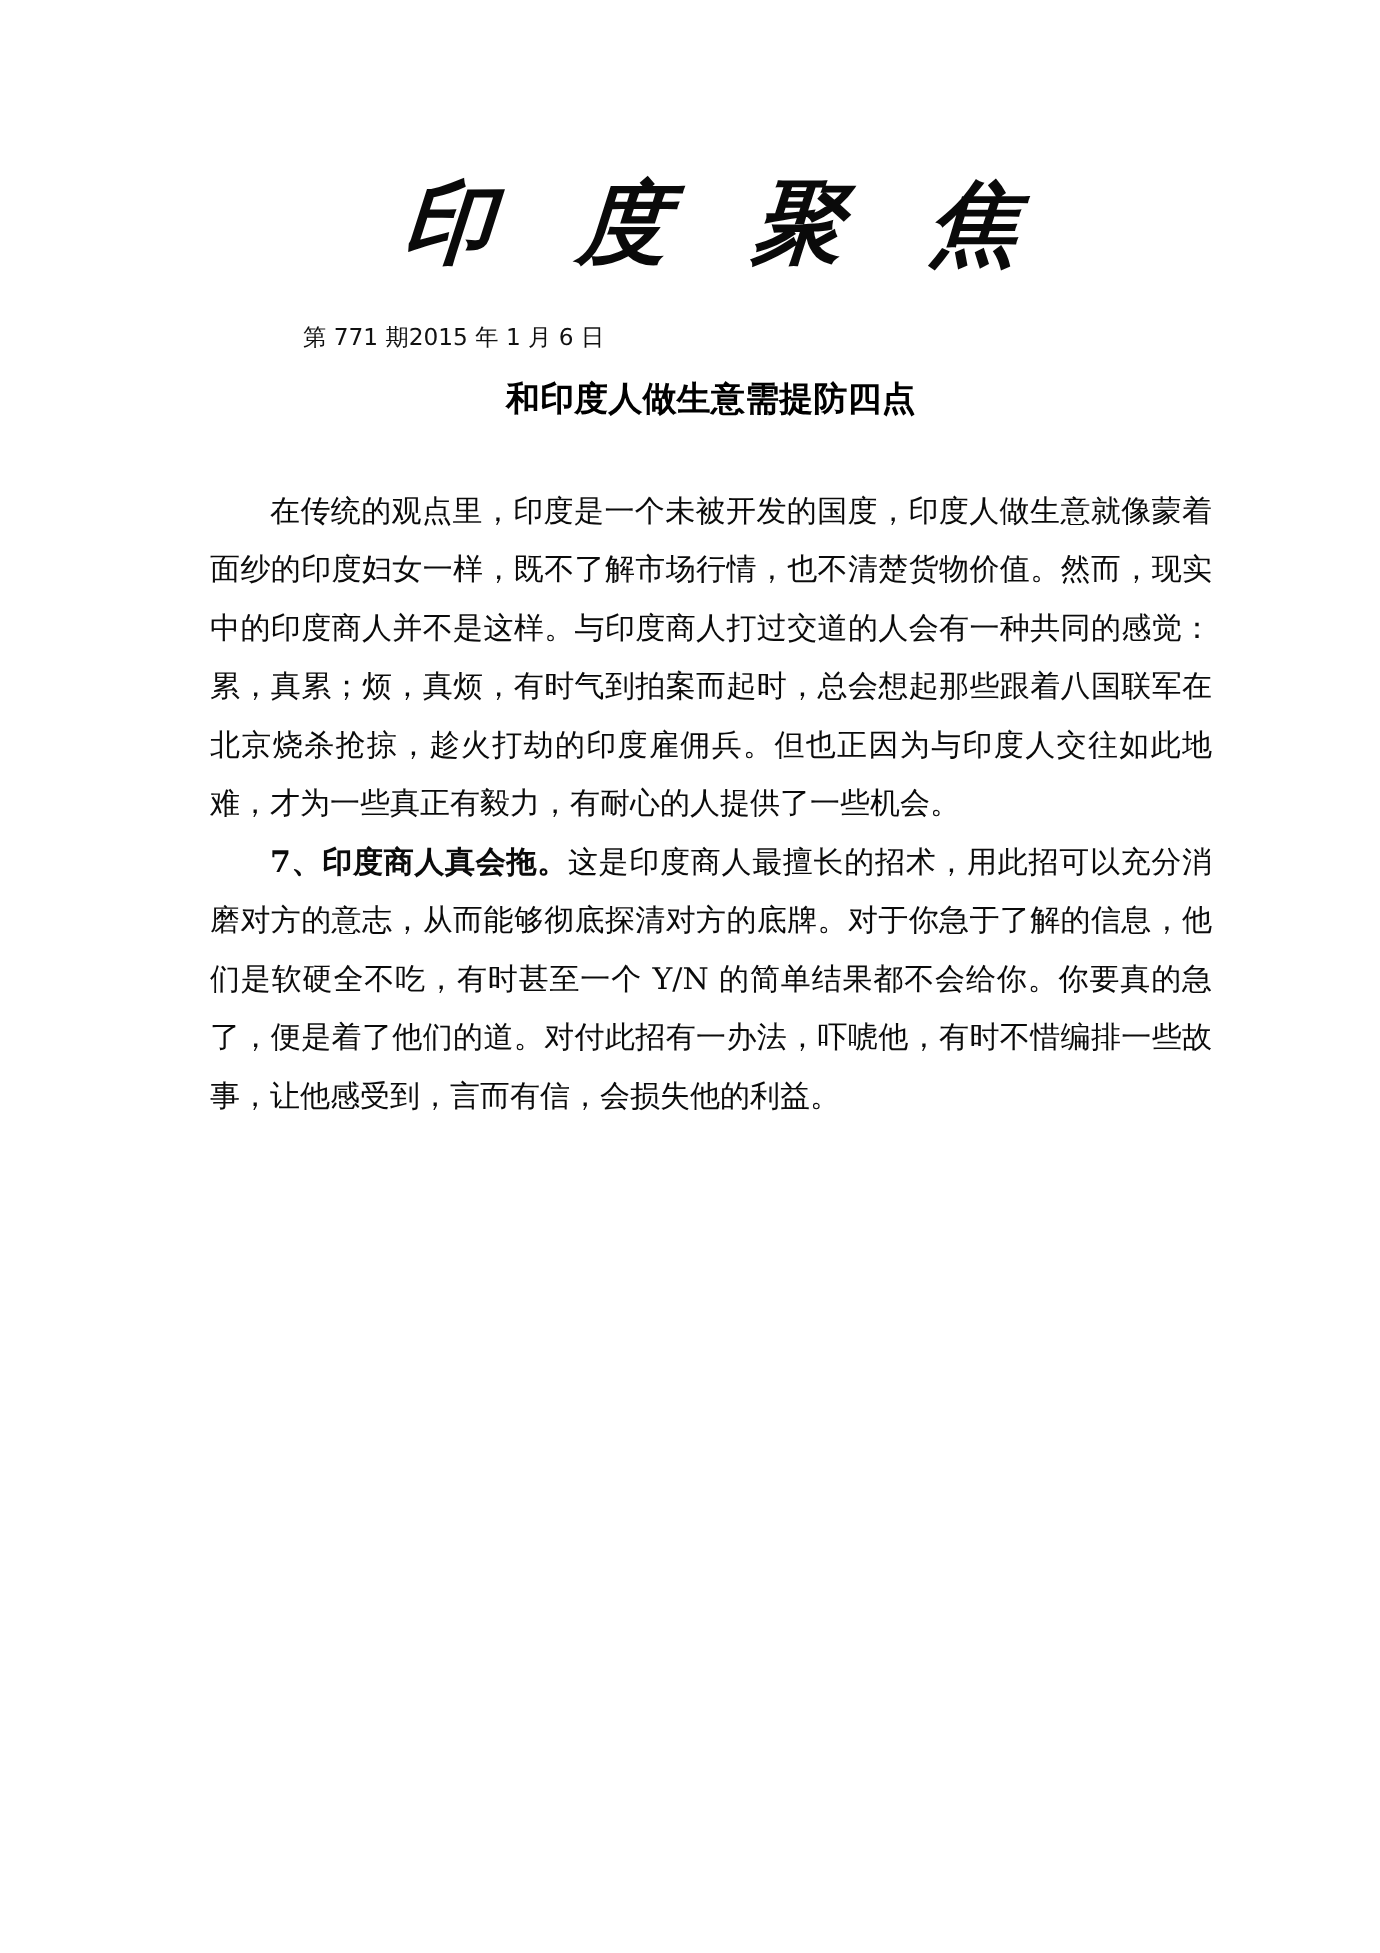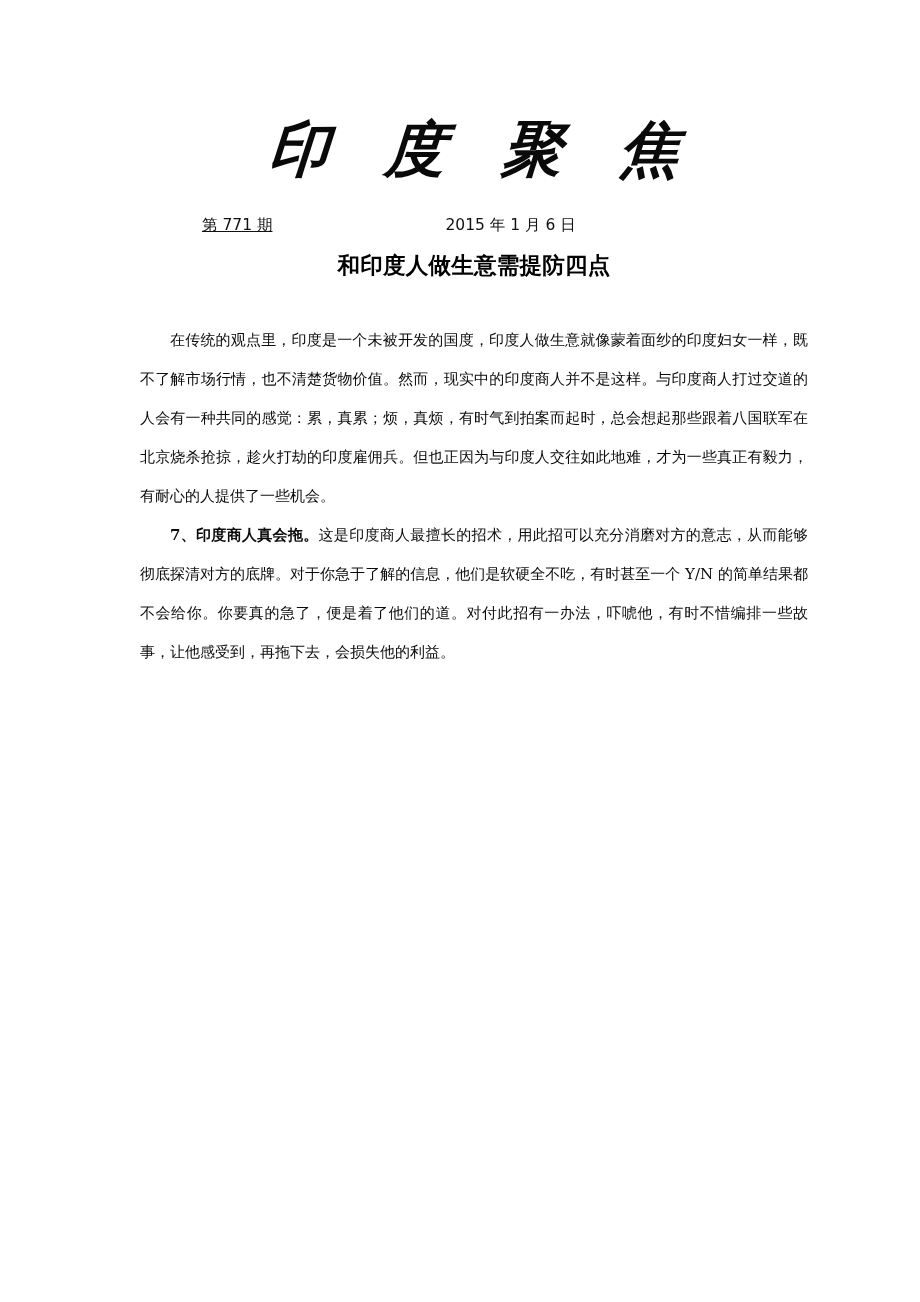--- a/index.html
+++ b/index.html
@@ -48,45 +48,43 @@
     display: flex;
     align-items: baseline;
     font-family: "DejaVu Sans", "Liberation Sans", sans-serif;
     font-size: 15.5px;
     line-height: 1.3;
     color: #111;
     white-space: nowrap;
   }
   .meta-issue {
     margin-left: 62px;
-    text-decoration: underline;
   }
   .meta-date {
-    margin-left: 173px;
   }
 
   
   .article-title {
     text-align: center;
     font-family: "DejaVu Sans", "Liberation Sans", sans-serif;
     font-size: 22.5px;
     font-weight: 700;
     letter-spacing: 0.012em;
     color: #000;
     white-space: nowrap;
   }
 
   
   .body-text {
     margin-top: 40px;
   }
   p.para {
     margin: 0 0 0 0;
     font-family: "DejaVu Serif", "Liberation Serif", serif;
-    font-size: 15px;
+    font-size: 20px;
     line-height: 39px;
     text-align: justify;
     text-justify: inter-character;
     text-indent: 2em;
     word-break: break-all;
     color: #0b0b0b;
   }
   p.para + p.para {
     margin-top: 0;
   }
@@ -110,19 +108,19 @@
     <h1 class="article-title">和印度人做生意需提防四点</h1>
 
     <div class="body-text">
 
       <p class="para">
         <span class="lead"></span><span>在传统的观点里，印度是一个未被开发的国度，印度人做生意就像蒙着面纱的印度妇女一样，既不了解市场行情，也不清楚货物价值。然而，现实中的印度商人并不是这样。与印度商人打过交道的人会有一种共同的感觉：累，真累；烦，真烦，有时气到拍案而起时，总会想起那些跟着八国联军在北京烧杀抢掠，趁火打劫的印度雇佣兵。但也正因为与印度人交往如此地难，才为一些真正有毅力，有耐心的人提供了一些机会。</span>
       </p>
 
 
       <p class="para">
-        <span class="lead">7、印度商人真会拖。</span><span>这是印度商人最擅长的招术，用此招可以充分消磨对方的意志，从而能够彻底探清对方的底牌。对于你急于了解的信息，他们是软硬全不吃，有时甚至一个 Y/N 的简单结果都不会给你。你要真的急了，便是着了他们的道。对付此招有一办法，吓唬他，有时不惜编排一些故事，让他感受到，再拖下去，会损失他的利益。</span>
+        <span class="lead">7、印度商人真会拖。</span><span>这是印度商人最擅长的招术，用此招可以充分消磨对方的意志，从而能够彻底探清对方的底牌。对于你急于了解的信息，他们是软硬全不吃，有时甚至一个 Y/N 的简单结果都不会给你。你要真的急了，便是着了他们的道。对付此招有一办法，吓唬他，有时不惜编排一些故事，让他感受到，言而有信，会损失他的利益。</span>
       </p>
 
 
     </div>
   </div>
 </div>
 
 </body></html>

